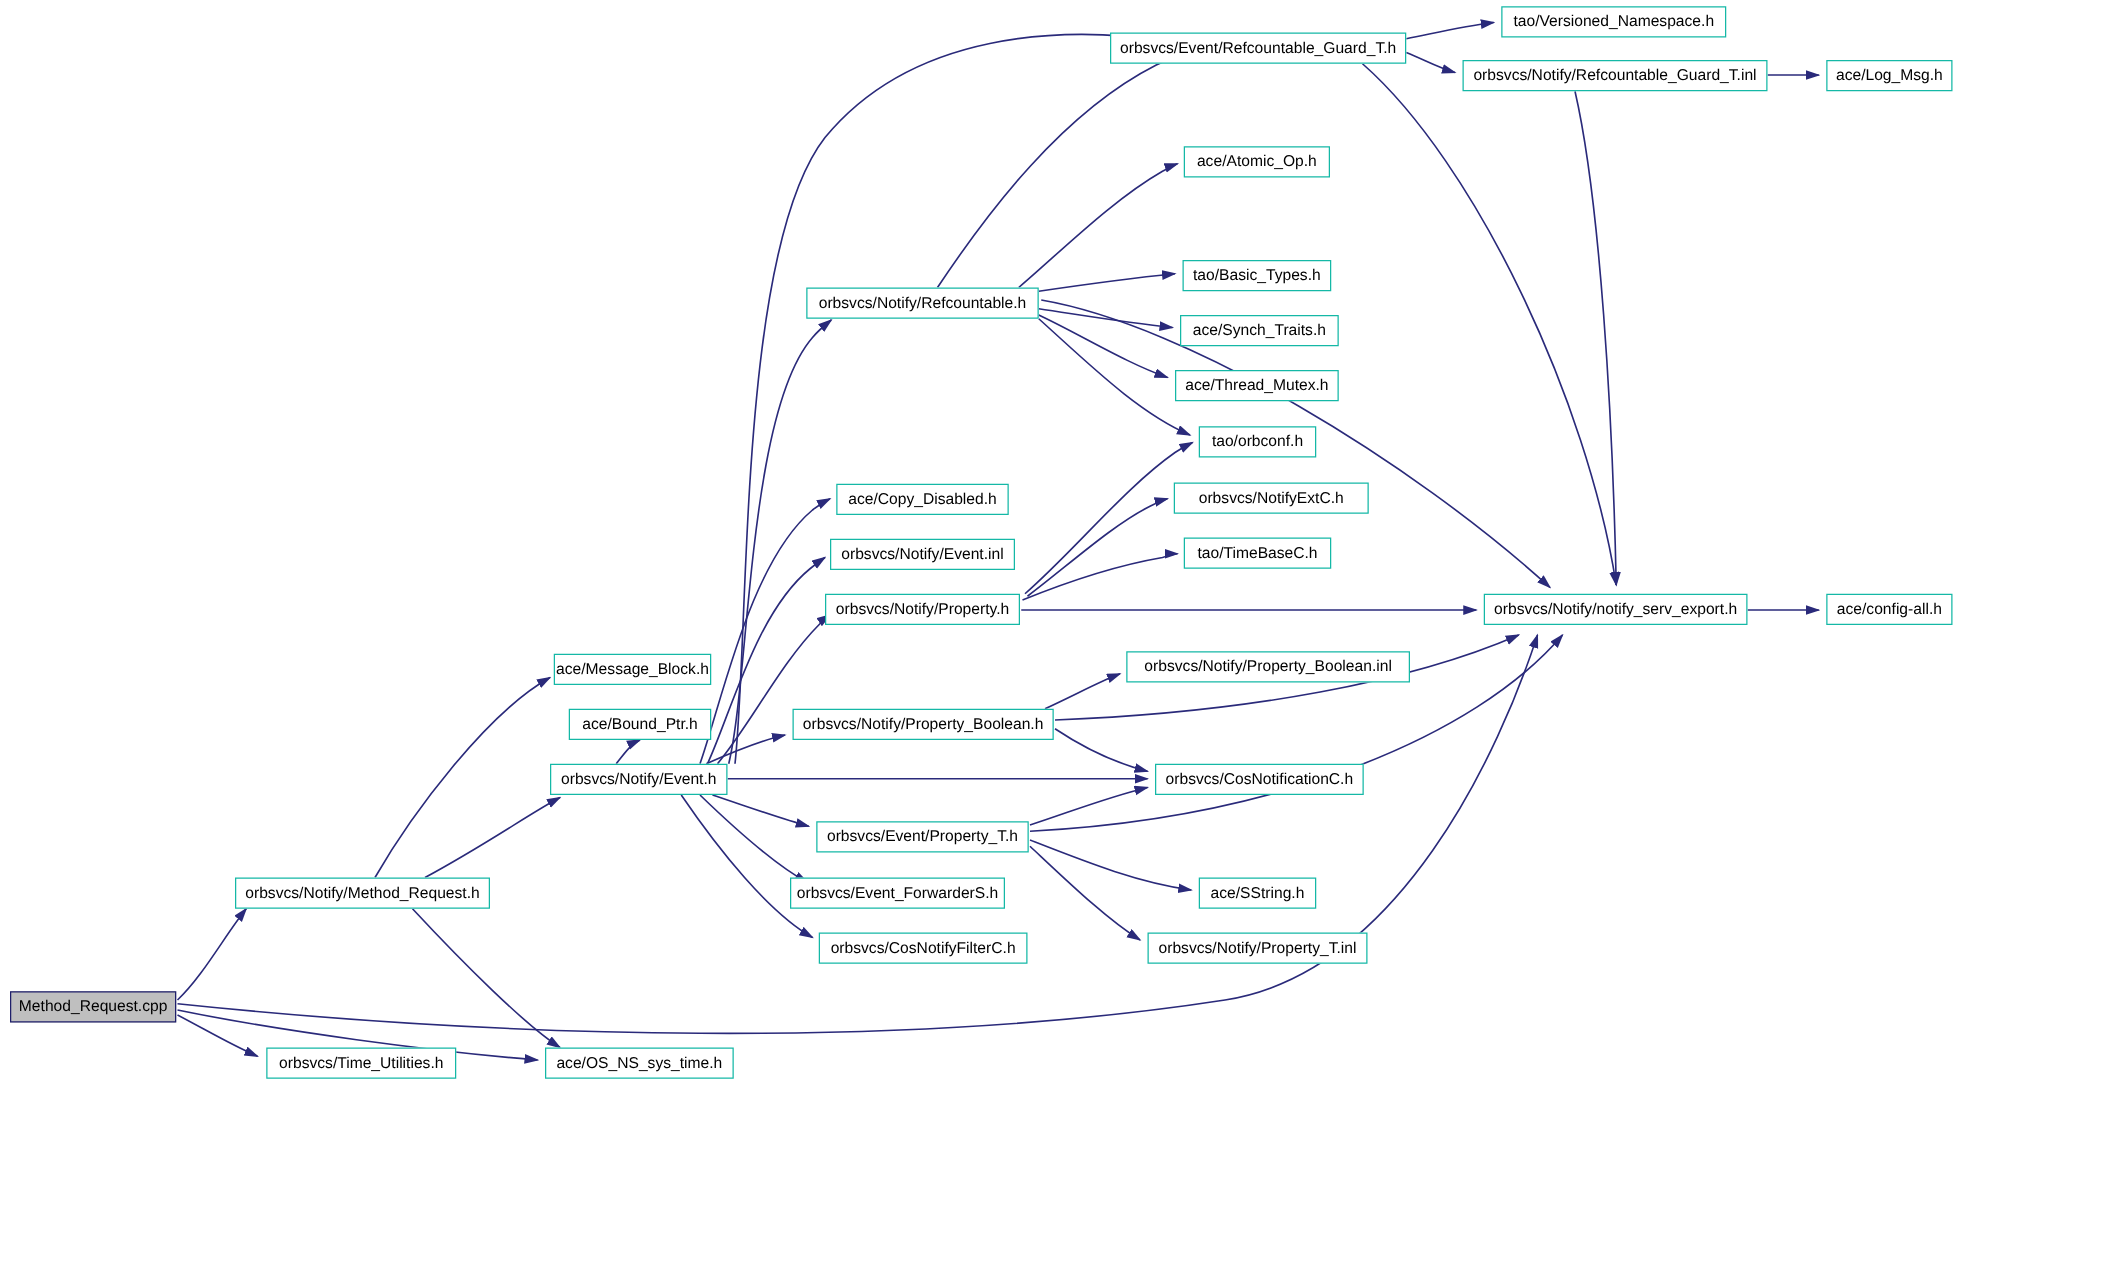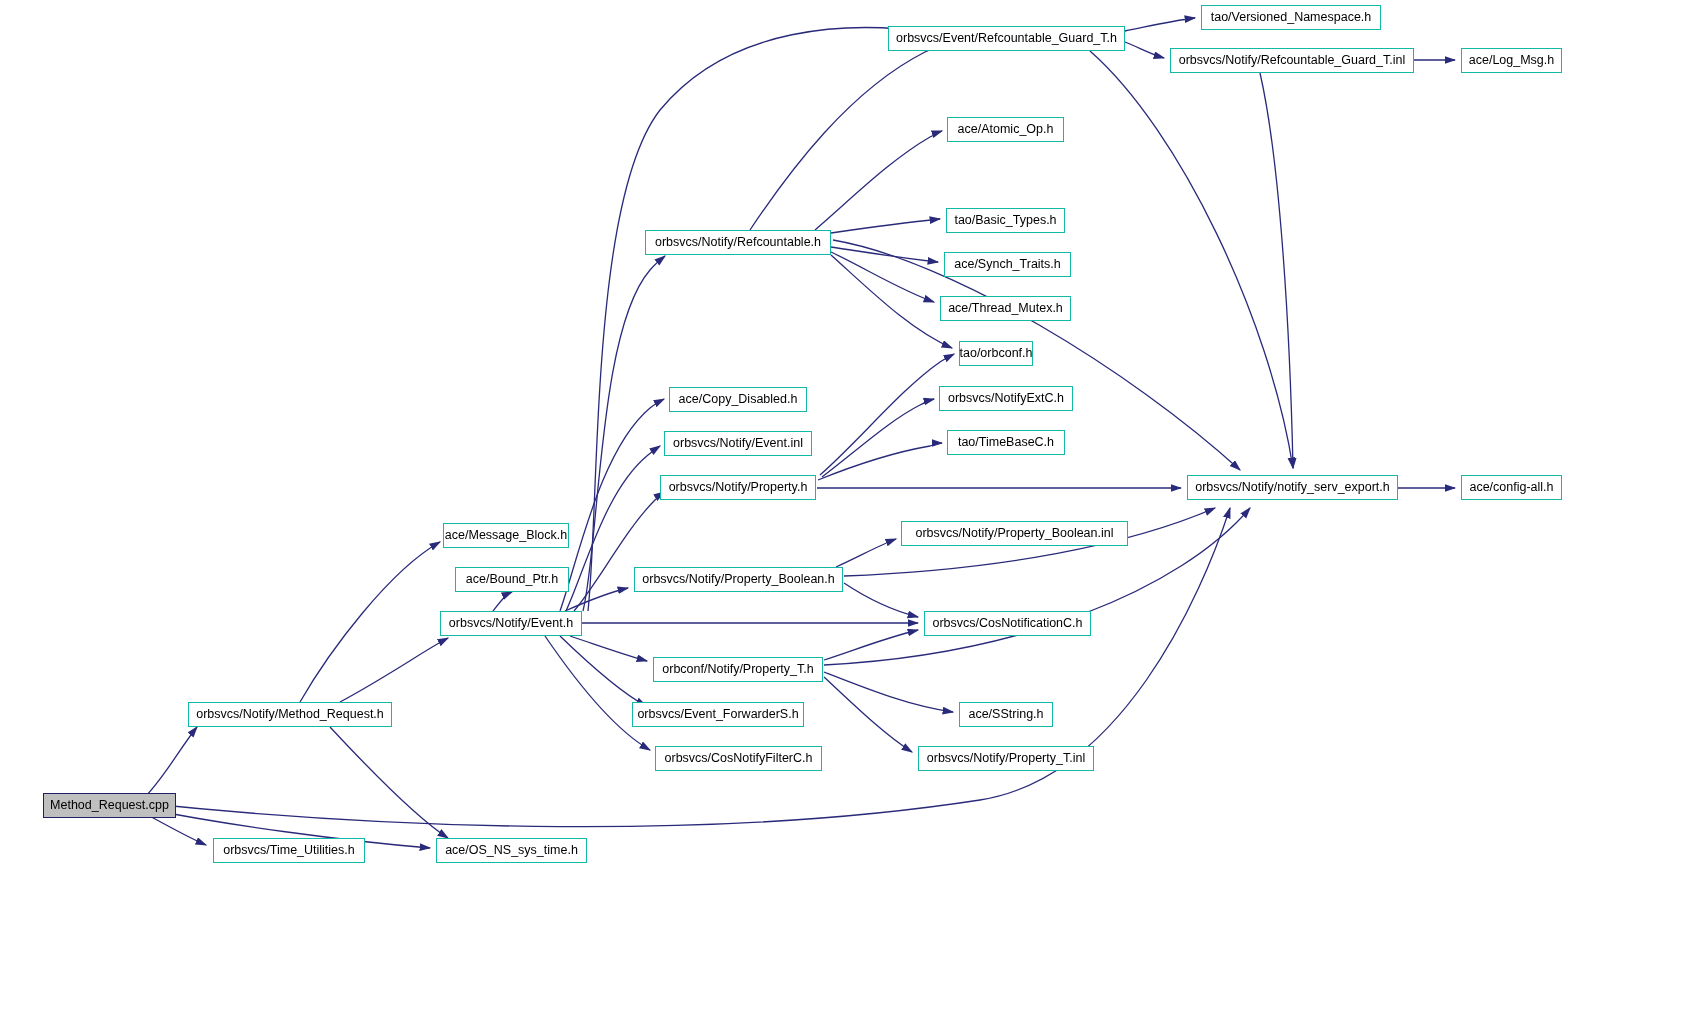--- a/index.html
+++ b/index.html
@@ -34,21 +34,20 @@
     display: flex;
     align-items: center;
     justify-content: center;
     white-space: nowrap;
     padding: 0 7px;
     height: 25px;
   }
   .node.root {
     background: #bfbfbf;
     border-color: #1f1f6b;
-    margin-left: 35px;
   }
 </style>
 </head>
 <body>
 
 <div id="canvas">
 
   <svg class="edges" viewBox="0 0 1701 1028">
     <defs>
       <marker id="arrow" markerWidth="9" markerHeight="9" refX="8" refY="3" orient="auto" markerUnits="strokeWidth">
@@ -149,33 +148,33 @@
   <div class="node" style="left:436px; top:838px; width:151px;">ace/OS_NS_sys_time.h</div>
   <div class="node" style="left:440px; top:611px; width:142px;">orbsvcs/Notify/Event.h</div>
   <div class="node" style="left:443px; top:523px; width:126px;">ace/Message_Block.h</div>
   <div class="node" style="left:455px; top:567px; width:114px;">ace/Bound_Ptr.h</div>
   <div class="node" style="left:669px; top:387px; width:138px;">ace/Copy_Disabled.h</div>
   <div class="node" style="left:664px; top:431px; width:148px;">orbsvcs/Notify/Event.inl</div>
   <div class="node" style="left:660px; top:475px; width:156px;">orbsvcs/Notify/Property.h</div>
   <div class="node" style="left:634px; top:567px; width:209px;">orbsvcs/Notify/Property_Boolean.h</div>
   <div class="node" style="left:901px; top:521px; width:227px;">orbsvcs/Notify/Property_Boolean.inl</div>
   <div class="node" style="left:924px; top:611px; width:167px;">orbsvcs/CosNotificationC.h</div>
-  <div class="node" style="left:653px; top:657px; width:170px;">orbconf/Notify/Property_T.h</div>
+  <div class="node" style="left:653px; top:657px; width:170px;">orbsvcs/Event/Property_T.h</div>
   <div class="node" style="left:632px; top:702px; width:172px;">orbsvcs/Event_ForwarderS.h</div>
   <div class="node" style="left:655px; top:746px; width:167px;">orbsvcs/CosNotifyFilterC.h</div>
   <div class="node" style="left:959px; top:702px; width:94px;">ace/SString.h</div>
   <div class="node" style="left:918px; top:746px; width:176px;">orbsvcs/Notify/Property_T.inl</div>
   <div class="node" style="left:645px; top:230px; width:186px;">orbsvcs/Notify/Refcountable.h</div>
   <div class="node" style="left:888px; top:26px; width:237px;">orbsvcs/Event/Refcountable_Guard_T.h</div>
   <div class="node" style="left:1201px; top:5px; width:180px;">tao/Versioned_Namespace.h</div>
   <div class="node" style="left:1170px; top:48px; width:244px;">orbsvcs/Notify/Refcountable_Guard_T.inl</div>
   <div class="node" style="left:1461px; top:48px; width:101px;">ace/Log_Msg.h</div>
   <div class="node" style="left:947px; top:117px; width:117px;">ace/Atomic_Op.h</div>
   <div class="node" style="left:946px; top:208px; width:119px;">tao/Basic_Types.h</div>
   <div class="node" style="left:944px; top:252px; width:127px;">ace/Synch_Traits.h</div>
   <div class="node" style="left:940px; top:296px; width:131px;">ace/Thread_Mutex.h</div>
-  <div class="node" style="left:959px; top:341px; width:74px;">tao/orbconf.h</div>
-  <div class="node" style="left:939px; top:386px; width:134px;">orbsvcs/NotifyExtC.h</div>
+  <div class="node" style="left:959px; top:341px; width:94px;">tao/orbconf.h</div>
+  <div class="node" style="left:939px; top:386px; width:156px;">orbsvcs/NotifyExtC.h</div>
   <div class="node" style="left:947px; top:430px; width:118px;">tao/TimeBaseC.h</div>
   <div class="node" style="left:1187px; top:475px; width:211px;">orbsvcs/Notify/notify_serv_export.h</div>
   <div class="node" style="left:1461px; top:475px; width:101px;">ace/config-all.h</div>
 
 </div>
 
 </body></html>

